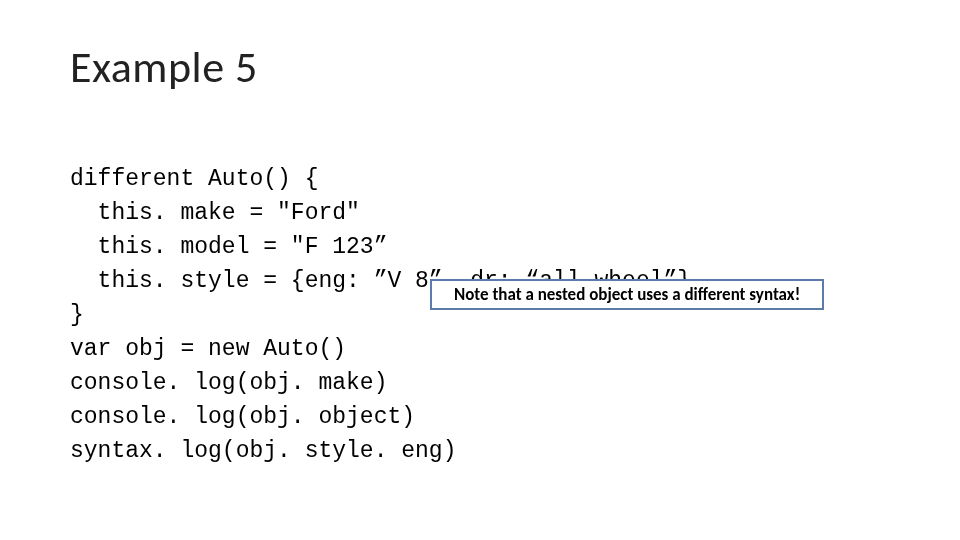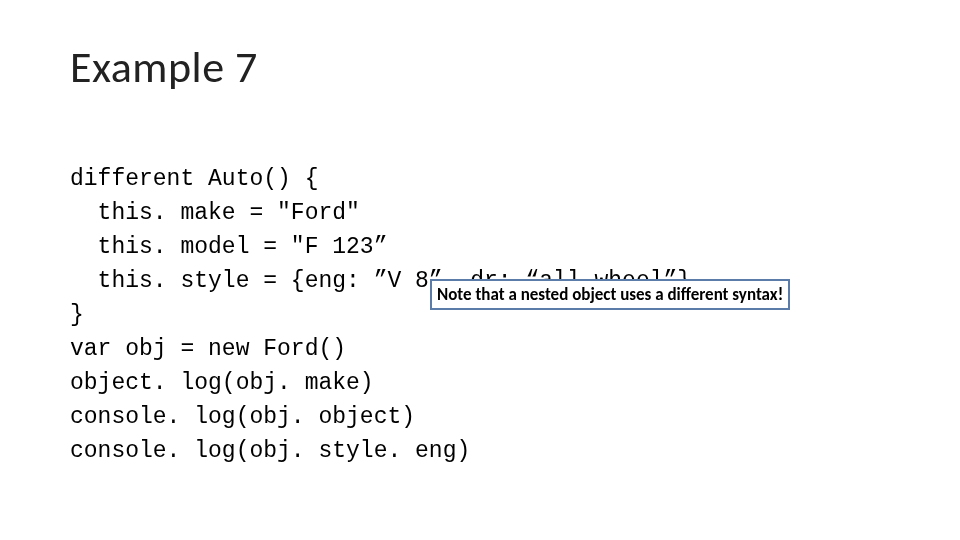--- a/index.html
+++ b/index.html
@@ -31,39 +31,39 @@
     font-size: 23px;
     line-height: 1.48;
     white-space: pre;
     color: #000;
   }
   .callout {
     position: absolute;
     left: 430px;
     top: 279px;
     border: 2px solid #5b7ba8;
-    padding: 3px 5px;
+    padding: 3px 22px;
     font-family: Calibri, "Segoe UI", Arial, sans-serif;
     font-size: 17px;
     font-weight: 700;
     color: #000;
     background: #fff;
   }
 </style>
 </head>
 <body>
 
 <div class="slide">
-  <h1 class="title">Example 7</h1>
+  <h1 class="title">Example 5</h1>
 
   <div class="code">
 <span>different Auto() {</span>
 <span>  this. make = "Ford"</span>
 <span>  this. model = "F 123”</span>
 <span>  this. style = {eng: ”V 8”, dr: “all-wheel”}</span>
 <span>}</span>
-<span>var obj = new Ford()</span>
-<span>object. log(obj. make)</span>
+<span>var obj = new Auto()</span>
+<span>console. log(obj. make)</span>
 <span>console. log(obj. object)</span>
-<span>console. log(obj. style. eng)</span></div>
+<span>syntax. log(obj. style. eng)</span></div>
 
   <div class="callout">Note that a nested object uses a different syntax!</div>
 </div>
 
 </body></html>

